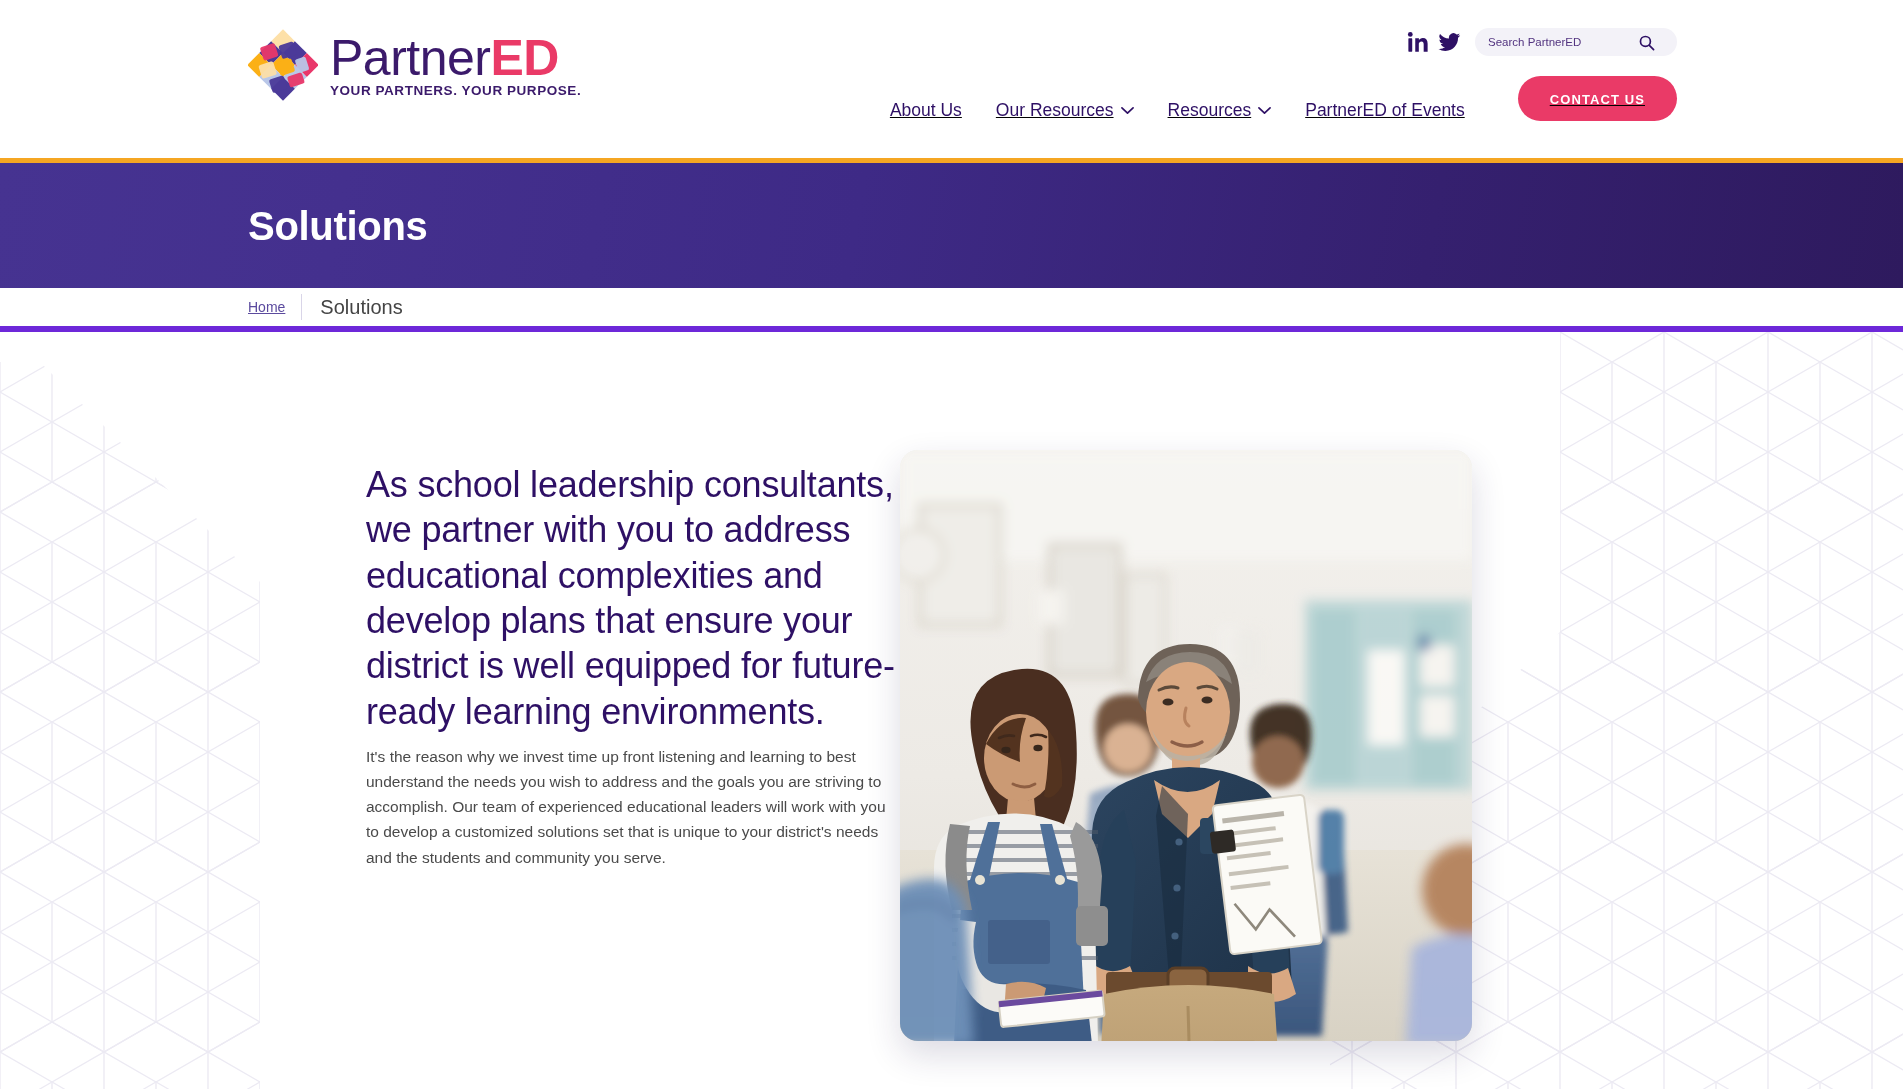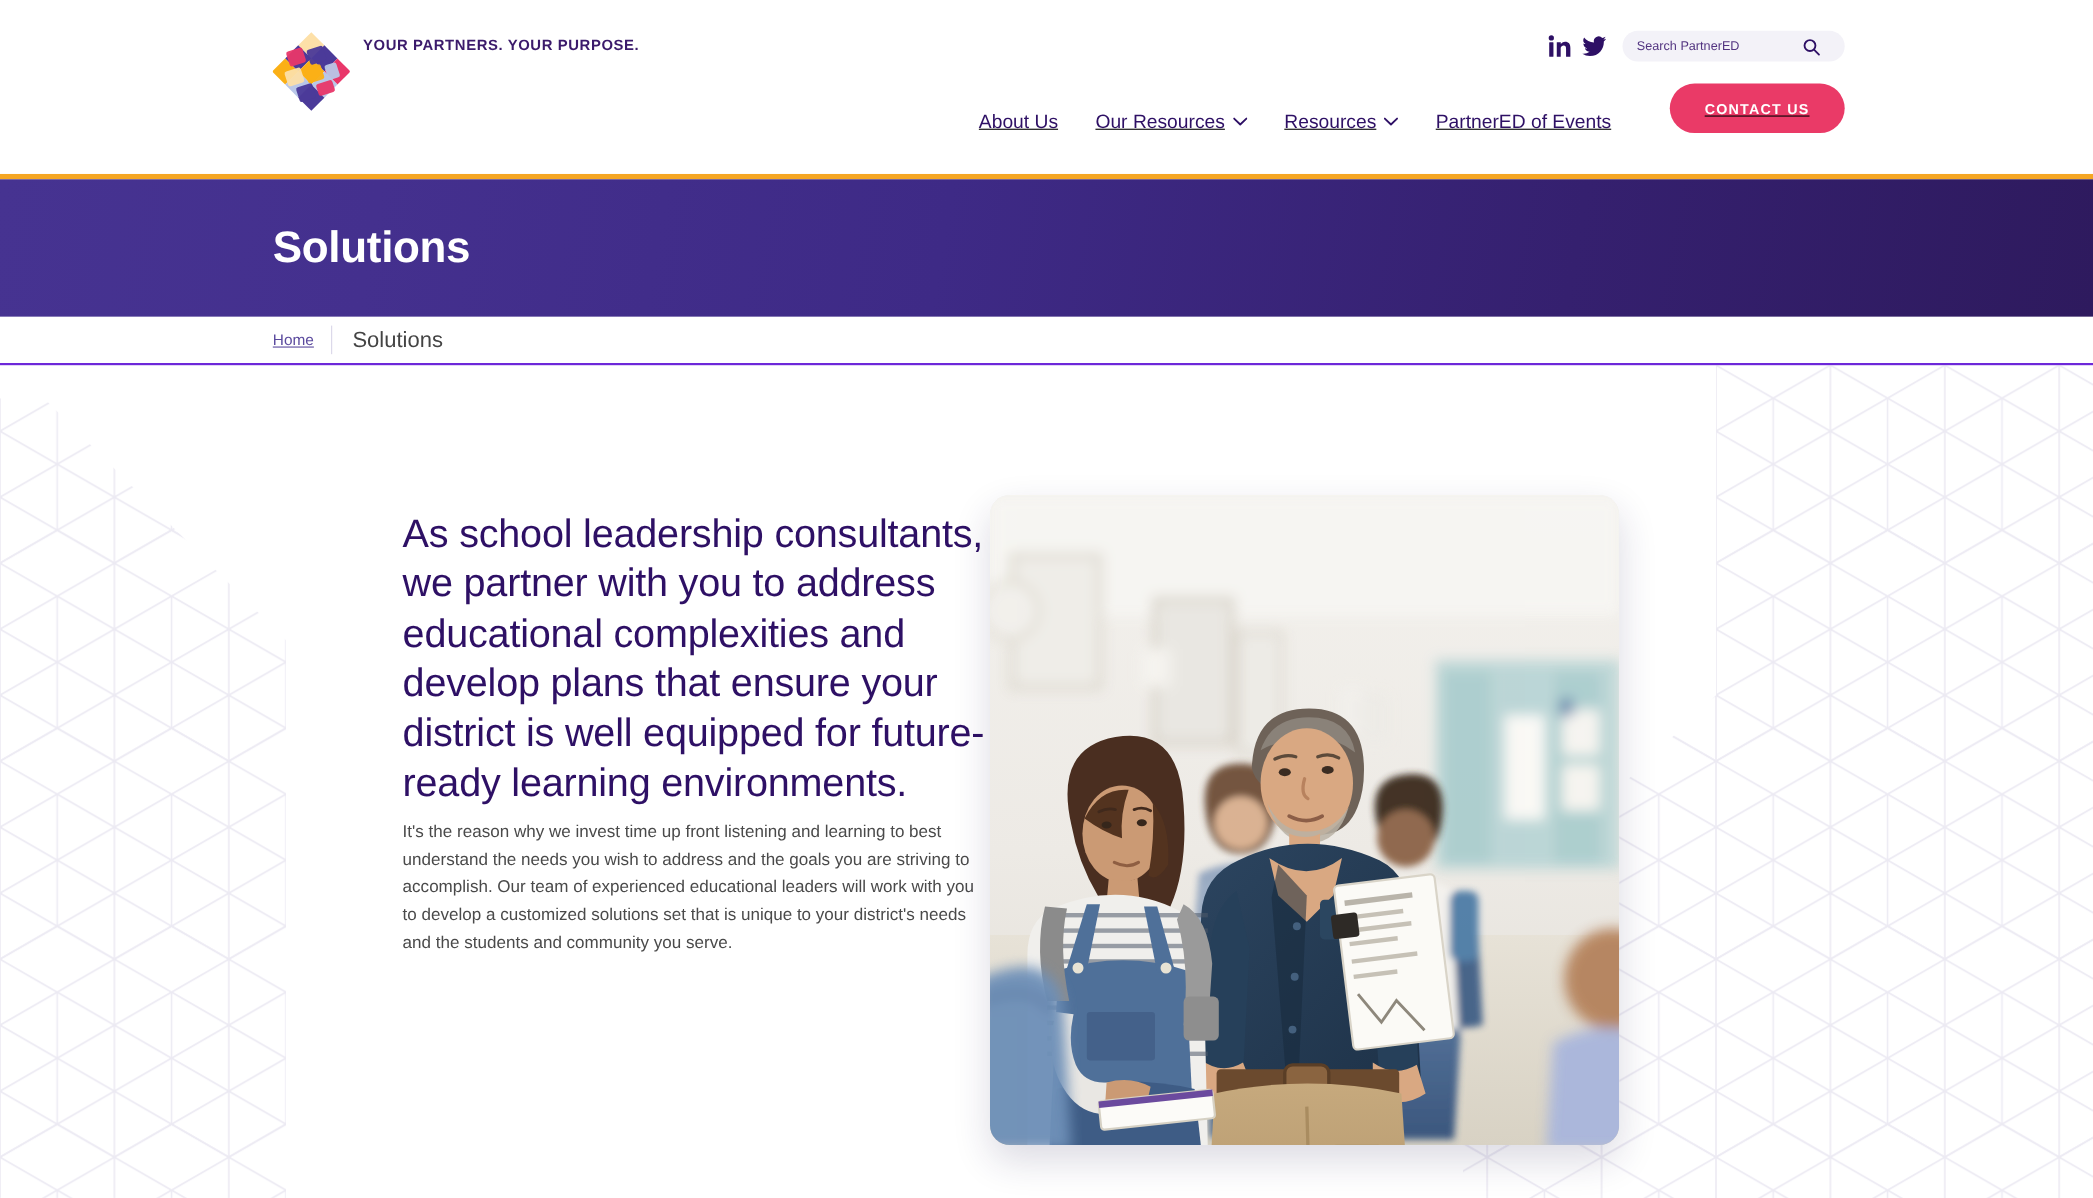--- a/index.html
+++ b/index.html
@@ -81,21 +81,21 @@
   .banner-title {
     position:absolute; left:248px; top:50%; transform:translateY(-50%);
     color:#fff; font-size:40px; font-weight:700; letter-spacing:-0.3px;
   }
 
   
   .crumbs {
     height:44px; background:#fff;
     display:flex; align-items:center;
     padding-left:248px;
-    border-bottom:2px solid #6d28d9;
+    border-bottom:6px solid #6d28d9;
     position:relative; z-index:5;
   }
   .crumb-home {
     color:#5B4A9E; font-size:14px; padding-right:16px; cursor:pointer;
   }
   .crumb-sep { width:1px; height:26px; background:#D9D5E8; }
   .crumb-cur { color:#444; font-size:20px; padding-left:18px; }
 
   
   .main { position:relative; height:null; }
@@ -151,20 +151,21 @@
           <rect x="10" y="0" width="22" height="20" rx="3" fill="#E9376A"></rect>
           <rect x="36" y="6" width="22" height="20" rx="3" fill="#4B3A99"></rect>
           <rect x="0" y="24" width="22" height="20" rx="3" fill="#FDE0A8"></rect>
           <rect x="26" y="28" width="22" height="20" rx="3" fill="#FBB016"></rect>
           <rect x="52" y="32" width="16" height="20" rx="3" fill="#B9C7E8"></rect>
           <rect x="8" y="48" width="22" height="20" rx="3" fill="#4B3A99"></rect>
           <rect x="34" y="52" width="22" height="16" rx="3" fill="#E9376A"></rect>
         </g>
       </svg>
       <div class="logo-text">
+        <div class="logo-word"><span class="p1">Partner</span><span class="p2">ED</span></div>
         <div class="logo-tag">YOUR PARTNERS. YOUR PURPOSE.</div>
       </div>
     </div>
 
     <div class="util-row">
       <div class="social">
         <a href="#" title="LinkedIn">
           <svg width="22" height="22" viewBox="0 0 24 24" fill="#2E1065">
             <rect x="1.5" y="8" width="4.2" height="14.5" rx="0.6"></rect>
             <circle cx="3.6" cy="3.8" r="2.6"></circle>

